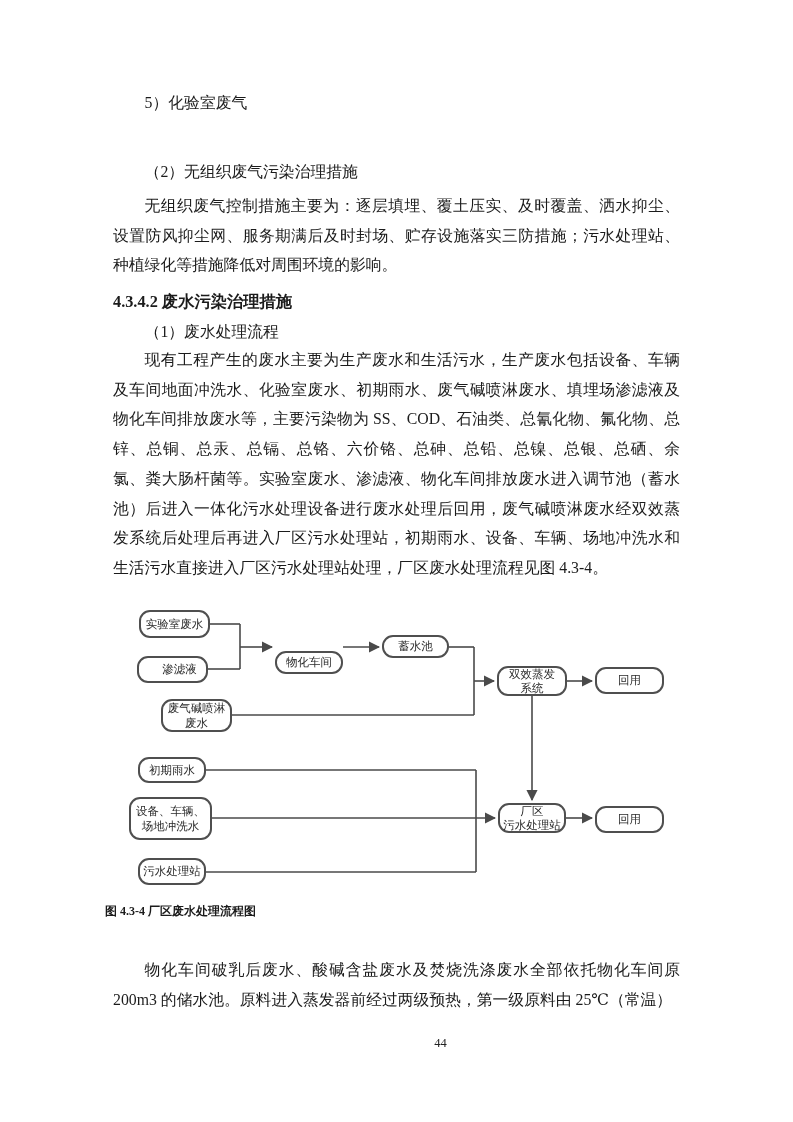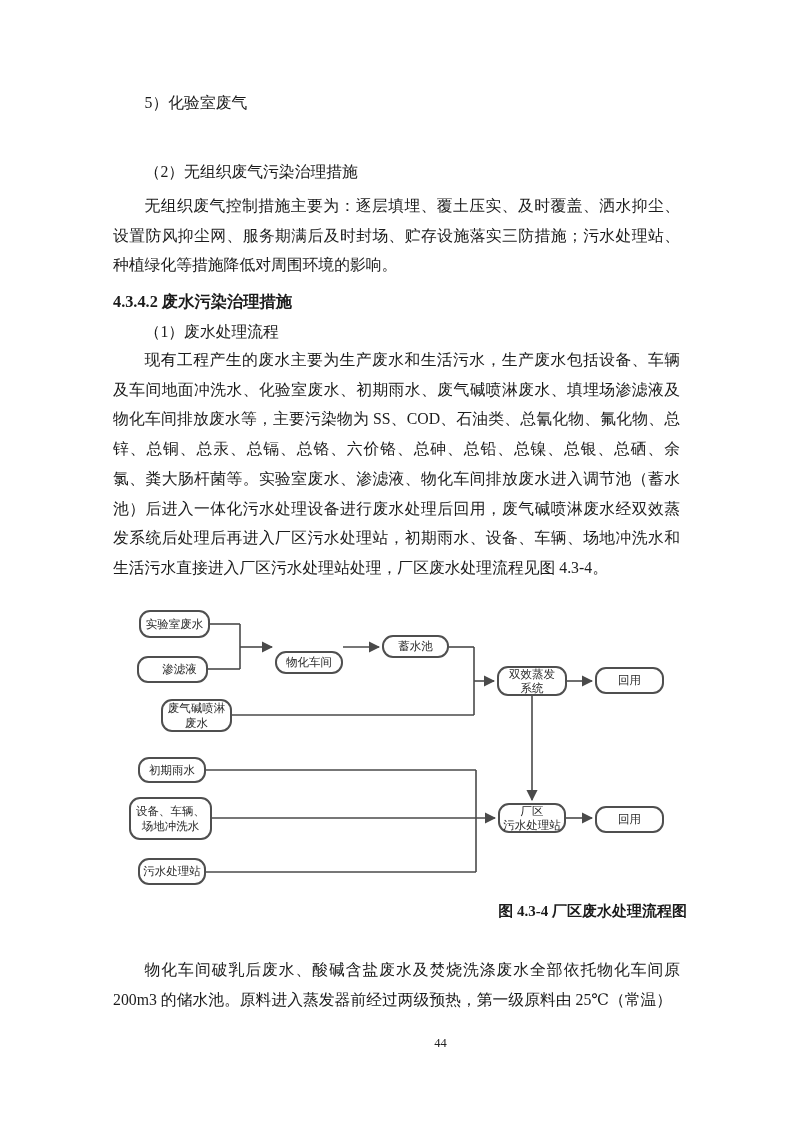--- a/index.html
+++ b/index.html
@@ -26,25 +26,25 @@
     margin: 0;
   }
   .indent { text-indent: 2em; }
   .heading {
     font-weight: bold;
     font-size: 16.3px;
     text-align: left;
   }
   .caption {
     position: absolute;
-    left: 120px;
+    left: 105px;
     width: 567px;
-    text-align: right;
+    text-align: left;
     font-weight: bold;
-    font-size: 15px;
+    font-size: 12px;
     line-height: 22px;
     margin: 0;
   }
   .footer {
     position: absolute;
     left: 0;
     width: 793px;
     text-align: center;
     font-size: 12.5px;
     color: #222;

